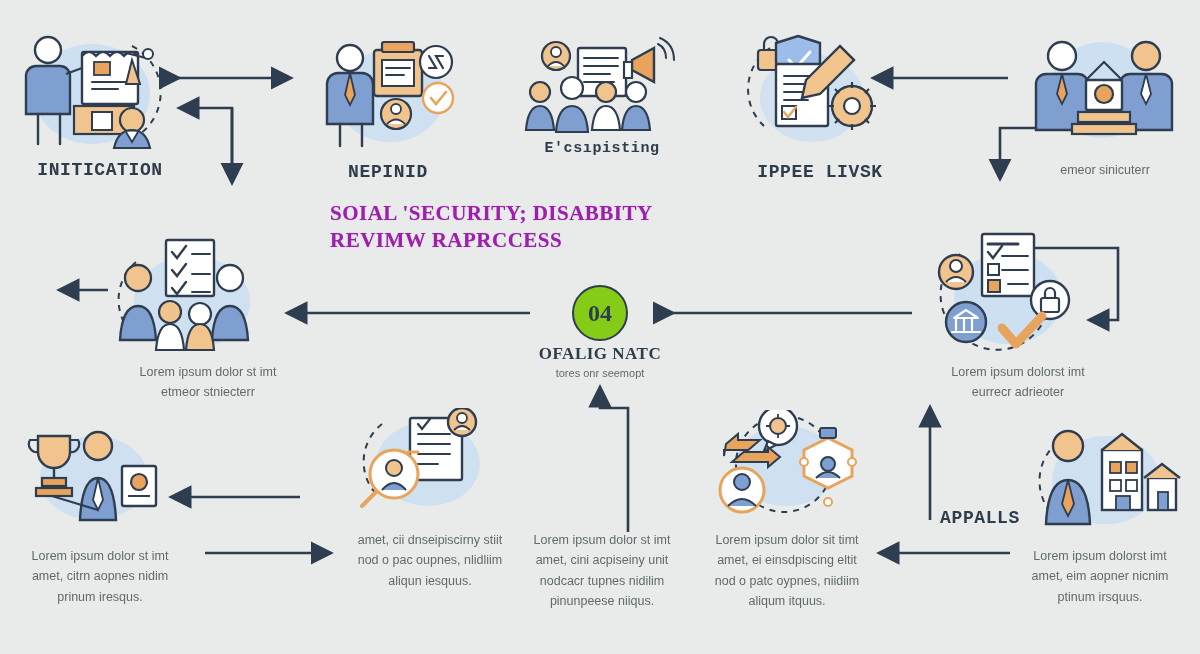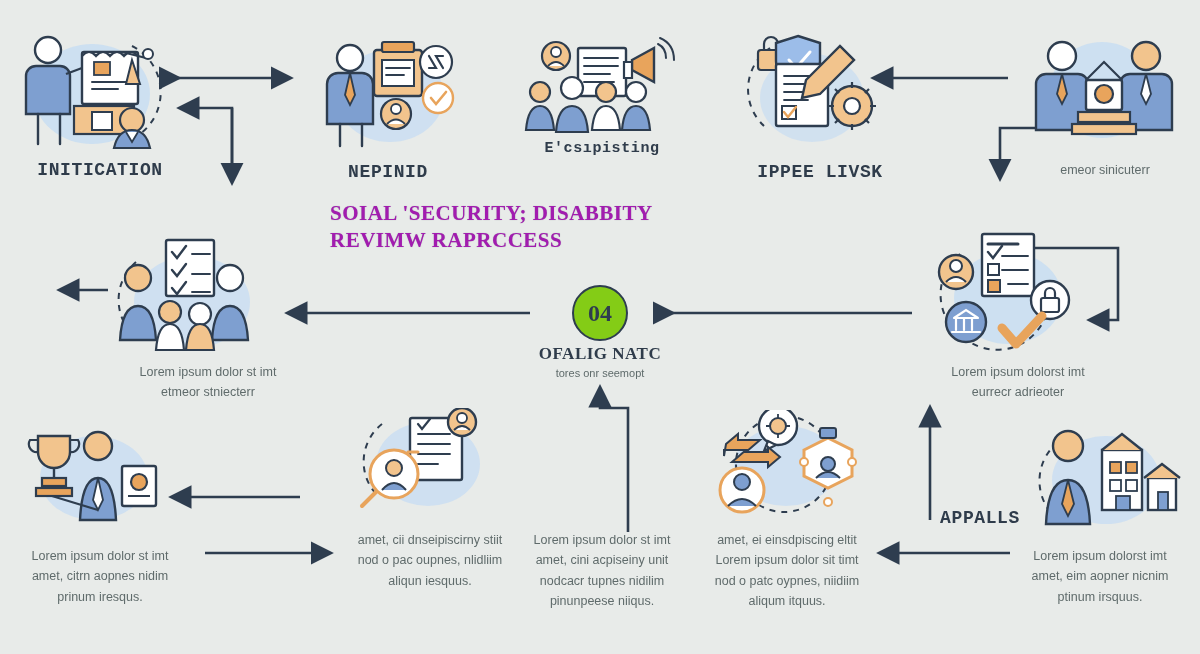--- a/index.html
+++ b/index.html
@@ -413,22 +413,22 @@
       <path d="M96 40 l24 -12 l24 12 v26 l-24 12 l-24 -12z" fill="#ffffff" stroke="#e8a45c" stroke-width="3"></path>
       <rect x="112" y="18" width="16" height="10" rx="2" fill="#7e9fd0" stroke="#2e3d4f" stroke-width="2"></rect>
       <circle cx="120" cy="54" r="7" fill="#7e9fd0" stroke="#2e3d4f" stroke-width="2"></circle>
       <path d="M108 68 q12 -12 24 0" fill="#7e9fd0" stroke="#2e3d4f" stroke-width="2"></path>
       <circle cx="96" cy="52" r="4" fill="#ffffff" stroke="#e8a45c" stroke-width="2"></circle>
       <circle cx="144" cy="52" r="4" fill="#ffffff" stroke="#e8a45c" stroke-width="2"></circle>
       <circle cx="120" cy="92" r="4" fill="#ffffff" stroke="#e8a45c" stroke-width="2"></circle>
     </svg>
   </div>
   <div class="abs caption" style="left:692px;top:530px;width:190px;">
+    <div>Lorem ipsum dolor sit timt</div>
     <div>amet, ei einsdpiscing eltit</div>
-    <div>Lorem ipsum dolor sit timt</div>
     <div>nod o patc oypnes, niidiim</div>
     <div>aliqum itquus.</div>
   </div>
 
   <div class="abs stage-label" style="left:880px;top:508px;width:200px;">APPALLS</div>
 
   <div class="illu" style="left:1032px;top:418px;">
     <svg width="152" height="118" viewBox="0 0 152 118">
       <ellipse cx="74" cy="62" rx="54" ry="44" fill="#c4dcf3" opacity=".7"></ellipse>
       <path d="M26 24 a50 50 0 0 0 -2 76" fill="none" stroke="#2e3d4f" stroke-width="2" stroke-dasharray="6 6"></path>

